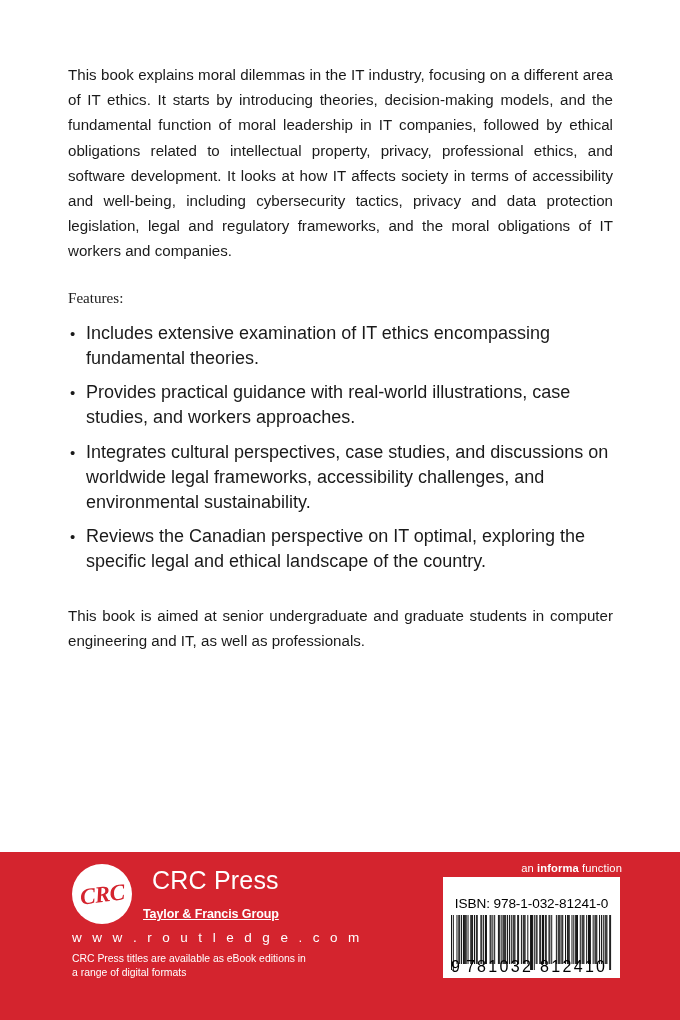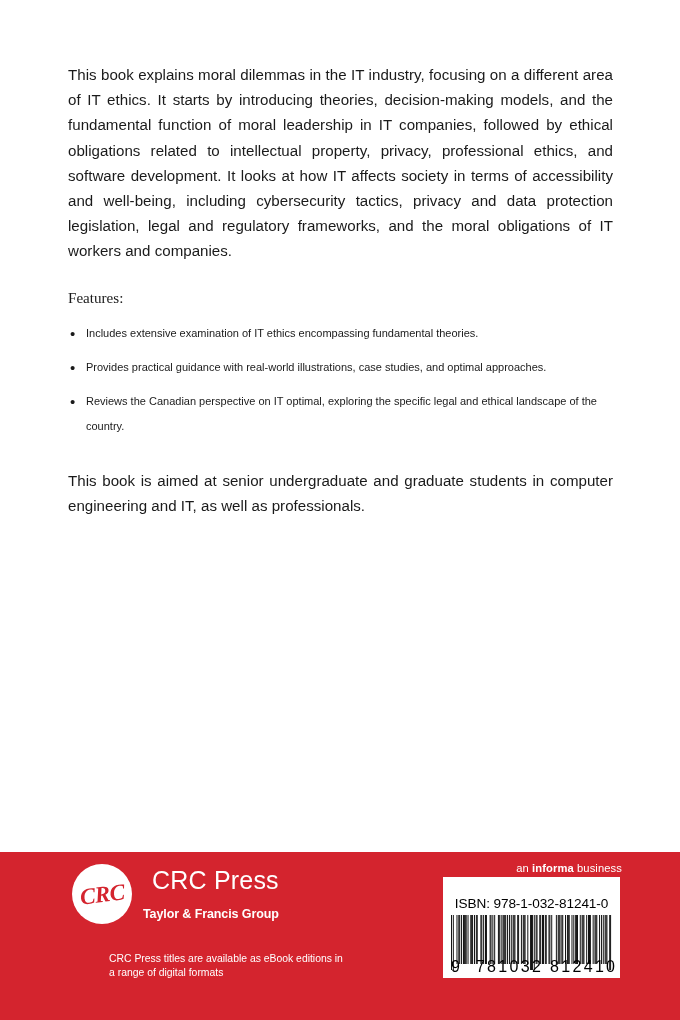--- a/index.html
+++ b/index.html
@@ -49,21 +49,21 @@
     font-family: Liberation Serif, serif;
   }
 
   .features-list {
     list-style: none;
     margin: 0;
     padding: 0;
   }
 
   .features-list li {
-    font-size: 11px;
+    font-size: 18px;
     line-height: 25.2px;
     color: #1a1a1a;
     position: relative;
     padding-left: 18px;
     margin-bottom: 9px;
   }
 
   .features-list li::before {
     content: "\2022";
     position: absolute;
@@ -130,41 +130,41 @@
     line-height: 28px;
     letter-spacing: 0.2px;
   }
 
   .crc-wordmark-sub {
     font-size: 12.5px;
     line-height: 16px;
     font-weight: bold;
     letter-spacing: -0.1px;
     margin-top: 12px;
+    text-decoration: underline;
   }
 
   .routledge-url {
     position: absolute;
     left: 72px;
     top: 78px;
     color: #ffffff;
     font-size: 13.5px;
     letter-spacing: 3.4px;
     white-space: nowrap;
   }
 
   .ebook-note {
     position: absolute;
     left: 72px;
     top: 100px;
     color: #ffffff;
     font-size: 10.4px;
     line-height: 14px;
     width: 240px;
-    margin-left: 37px;
   }
 
   
   .informa-line {
     position: absolute;
     right: 58px;
     top: 10px;
     color: #ffffff;
     font-size: 11.2px;
     white-space: nowrap;
@@ -211,21 +211,21 @@
     font-size: 16px;
     line-height: 17px;
     font-family: "Liberation Sans", sans-serif;
   }
 
   .bc-digit-lead {
     margin-left: 8px;
   }
 
   .bc-digit-left {
-    margin-left: 16px;
+    margin-left: 6px;
     letter-spacing: 2.3px;
   }
 
   .bc-digit-right {
     margin-left: 7px;
     letter-spacing: 2.3px;
   }
 </style>
 </head>
 <body>
@@ -233,44 +233,46 @@
 <div id="book-back-cover">
 
   <div class="copy-area">
 
     <p class="intro-paragraph">This book explains moral dilemmas in the IT industry, focusing on a different area of IT ethics. It starts by introducing theories, decision-making models, and the fundamental function of moral leadership in IT companies, followed by ethical obligations related to intellectual property, privacy, professional ethics, and software development. It looks at how IT affects society in terms of accessibility and well-being, including cybersecurity tactics, privacy and data protection legislation, legal and regulatory frameworks, and the moral obligations of IT workers and companies.</p>
 
     <p class="features-heading">Features:</p>
 
     <ul class="features-list">
       <li>Includes extensive examination of IT ethics encompassing fundamental theories.</li>
-      <li>Provides practical guidance with real-world illustrations, case studies, and optimal approaches.</li>
+      <li>Provides practical guidance with real-world illustrations, case studies, and workers approaches.</li>
+      <li>Integrates cultural perspectives, case studies, and discussions on worldwide legal frameworks, accessibility challenges, and environmental sustainability.</li>
       <li>Reviews the Canadian perspective on IT optimal, exploring the specific legal and ethical landscape of the country.</li>
     </ul>
 
     <p class="audience-paragraph">This book is aimed at senior undergraduate and graduate students in computer engineering and IT, as well as professionals.</p>
   </div>
 
   <div class="publisher-band">
 
     <div class="crc-lockup">
       <div class="crc-roundel">
         <span class="crc-roundel-text">CRC</span>
       </div>
       <div class="crc-wordmark">
         <div class="crc-wordmark-main">CRC Press</div>
         <div class="crc-wordmark-sub">Taylor &amp; Francis Group</div>
       </div>
     </div>
 
+    <div class="routledge-url">w w w . r o u t l e d g e . c o m</div>
 
     <div class="ebook-note">CRC Press titles are available as eBook editions in a range of digital formats</div>
 
     <div class="informa-line">
-      <span>an </span><b>informa</b><span> business</span>
+      <span>an </span><b>informa</b><span> function</span>
     </div>
 
     <div class="barcode-block">
       <div class="isbn-text">ISBN: 978-1-032-81241-0</div>
 
       <svg class="barcode-bars" id="barcode-svg" width="161" height="55">
           <rect x="0.000" y="0" width="0.920" height="55" fill="#000000"></rect>
           <rect x="1.840" y="0" width="0.920" height="55" fill="#000000"></rect>
           <rect x="5.520" y="0" width="0.920" height="49" fill="#000000"></rect>
           <rect x="7.360" y="0" width="0.920" height="49" fill="#000000"></rect>

